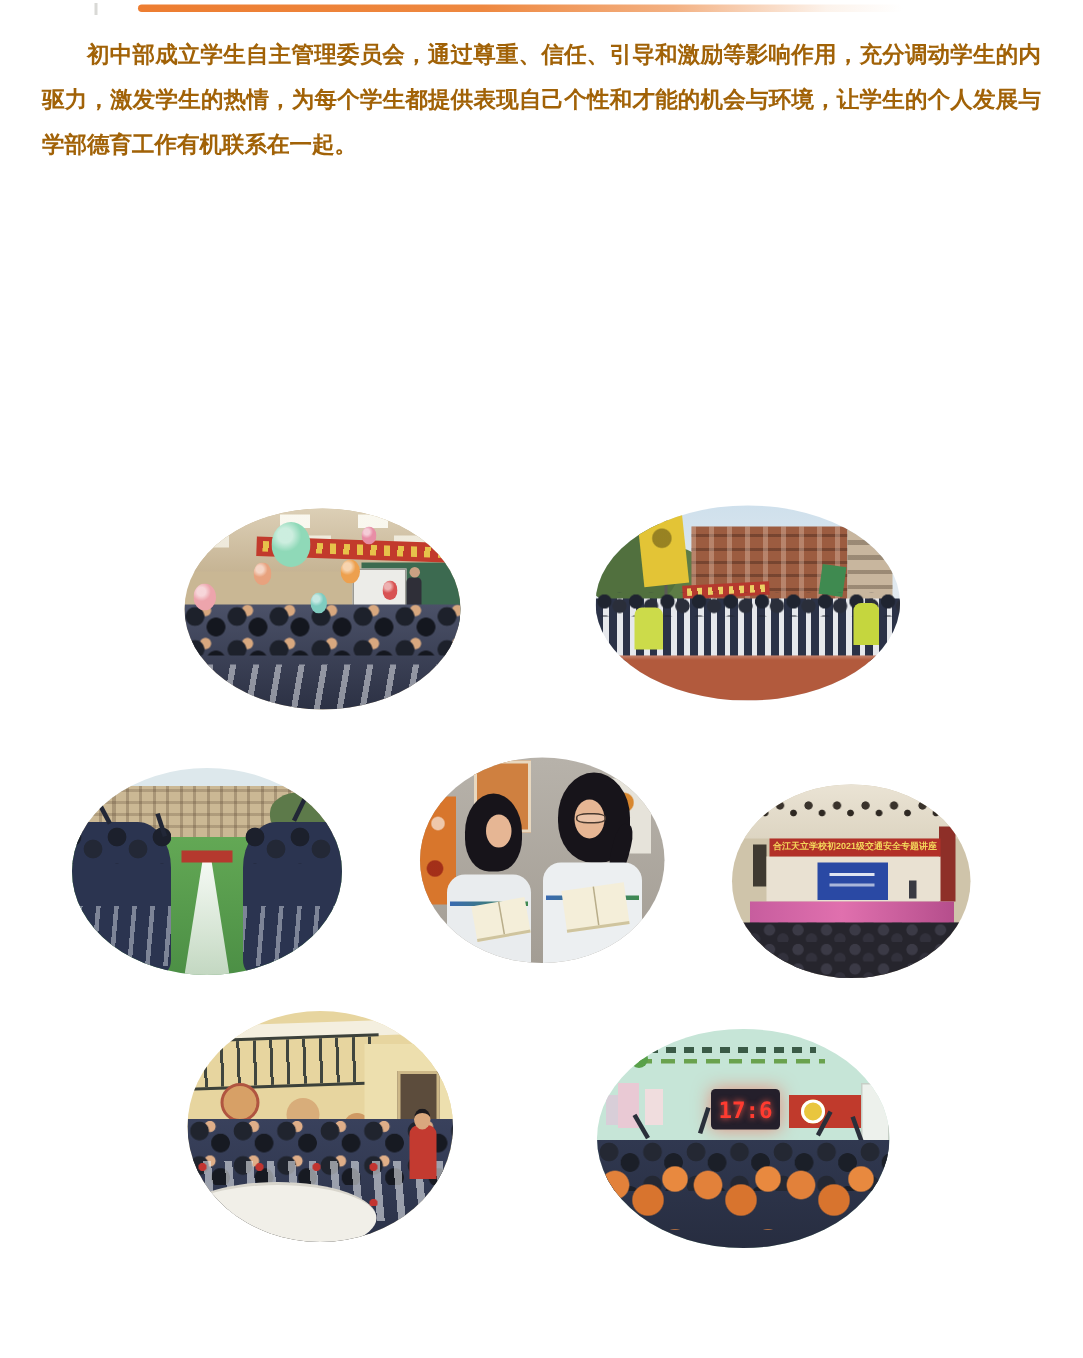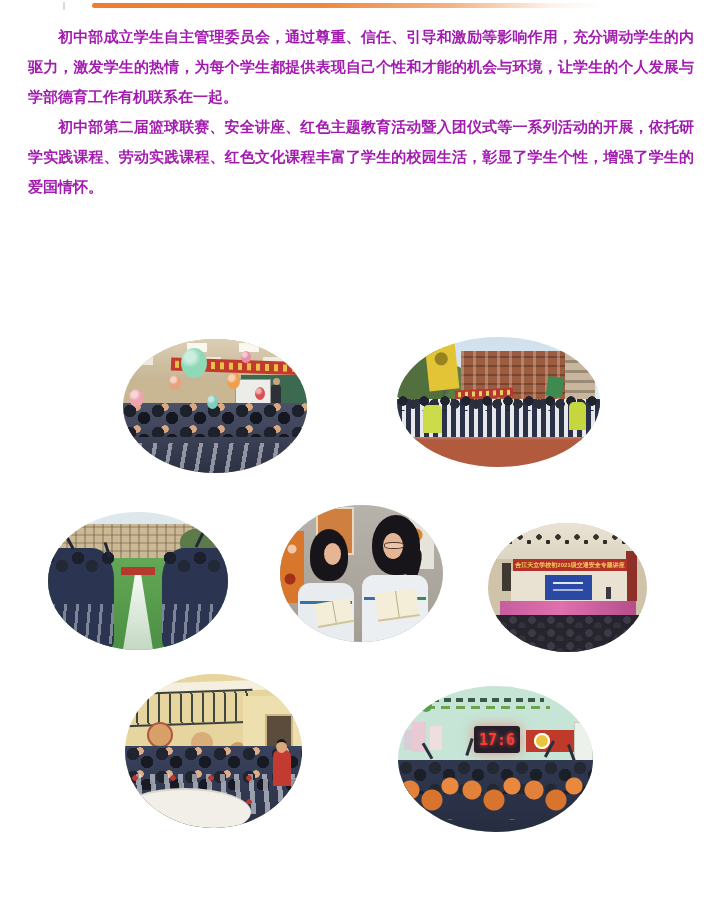--- a/index.html
+++ b/index.html
@@ -5,21 +5,21 @@
   html,body{margin:0;padding:0;background:#ffffff;}
   .page{position:relative;width:722px;height:905px;background:#fff;overflow:hidden;
         font-family:"Liberation Sans","DejaVu Sans",sans-serif;}
 
   
   .rule-tick{position:absolute;left:63px;top:2px;width:2px;height:8px;background:#d9d9d6;}
   .rule{position:absolute;left:92px;top:3px;width:510px;height:5px;border-radius:3px;
         background:linear-gradient(90deg,#ed7d31 0%,#ee8840 45%,#f3b183 70%,rgba(247,220,198,.35) 90%,rgba(255,255,255,0) 100%);}
 
   
-  .content{position:absolute;left:28px;top:22px;width:666px;color:#a21caf;}
+  .content{position:absolute;left:28px;top:22px;width:666px;color:#a16207;}
   .content p{margin:0;font-size:15px;font-weight:bold;line-height:30px;
              text-align:justify;text-justify:inter-character;text-indent:2em;
              font-family:"Liberation Sans","DejaVu Sans",sans-serif;}
 
   
   .ov{position:absolute;border-radius:50%;overflow:hidden;}
   .ov *{position:absolute;}
   .heads{background-repeat:repeat;}
 
   
@@ -219,21 +219,20 @@
 </head>
 <body>
 
 <div class="page">
 
   <span class="rule-tick"></span>
   <div class="rule"></div>
 
   <div class="content">
     <p>初中部成立学生自主管理委员会，通过尊重、信任、引导和激励等影响作用，充分调动学生的内驱力，激发学生的热情，为每个学生都提供表现自己个性和才能的机会与环境，让学生的个人发展与学部德育工作有机联系在一起。</p>
-    <p>初中部第二届篮球联赛、安全讲座、红色主题教育活动暨入团仪式等一系列活动的开展，依托研学实践课程、劳动实践课程、红色文化课程丰富了学生的校园生活，彰显了学生个性，增强了学生的爱国情怀。</p>
   </div>
 
   <div class="ov p1">
     <div class="p1-ceil"></div>
     <div class="p1-lights"></div>
     <div class="p1-lights2"></div>
     <div class="p1-board"></div>
     <div class="p1-screen"></div>
     <div class="p1-banner">
         <i></i>

